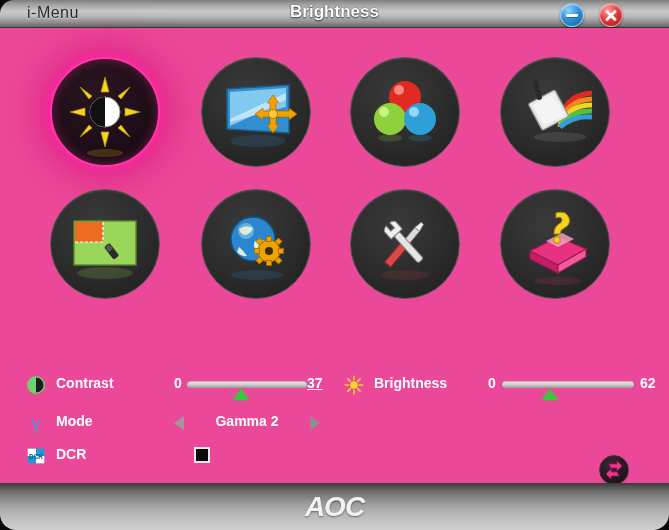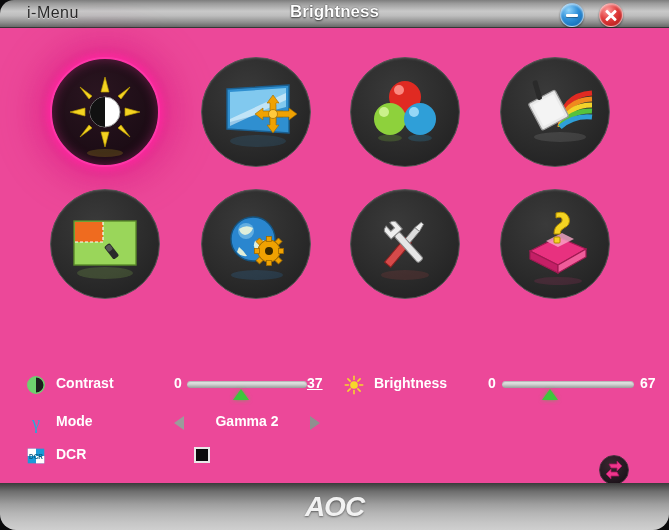--- a/index.html
+++ b/index.html
@@ -405,21 +405,21 @@
             <line x1="5.3" y1="5.3" x2="7.8" y2="7.8"></line>
             <line x1="16.2" y1="16.2" x2="18.7" y2="18.7"></line>
             <line x1="18.7" y1="5.3" x2="16.2" y2="7.8"></line>
             <line x1="7.8" y1="16.2" x2="5.3" y2="18.7"></line>
           </g>
         </svg>
         <div class="slabel">Brightness</div>
         <div class="minval" style="left:148px;">0</div>
         <div class="track" style="left:162px; width:132px;"></div>
         <div class="thumb" id="brightness-thumb" style="left: 201.52px;"></div>
-        <div class="maxval" style="left:300px;">67</div>
+        <div class="maxval" style="left:300px;">62</div>
       </div>
 
     </div>
   </div>
 
   <div id="switch-btn">
     <svg width="28" height="28" viewBox="0 0 28 28" style="position:absolute;left:0;top:0;">
       <path d="M9,8 L17,8 L17,5 L22,10 L17,15 L17,12 L11,12 Z" fill="#f0368c" stroke="#a81560" stroke-width="0.8"></path>
       <path d="M19,20 L11,20 L11,23 L6,18 L11,13 L11,16 L17,16 Z" fill="#f0368c" stroke="#a81560" stroke-width="0.8"></path>
     </svg>

